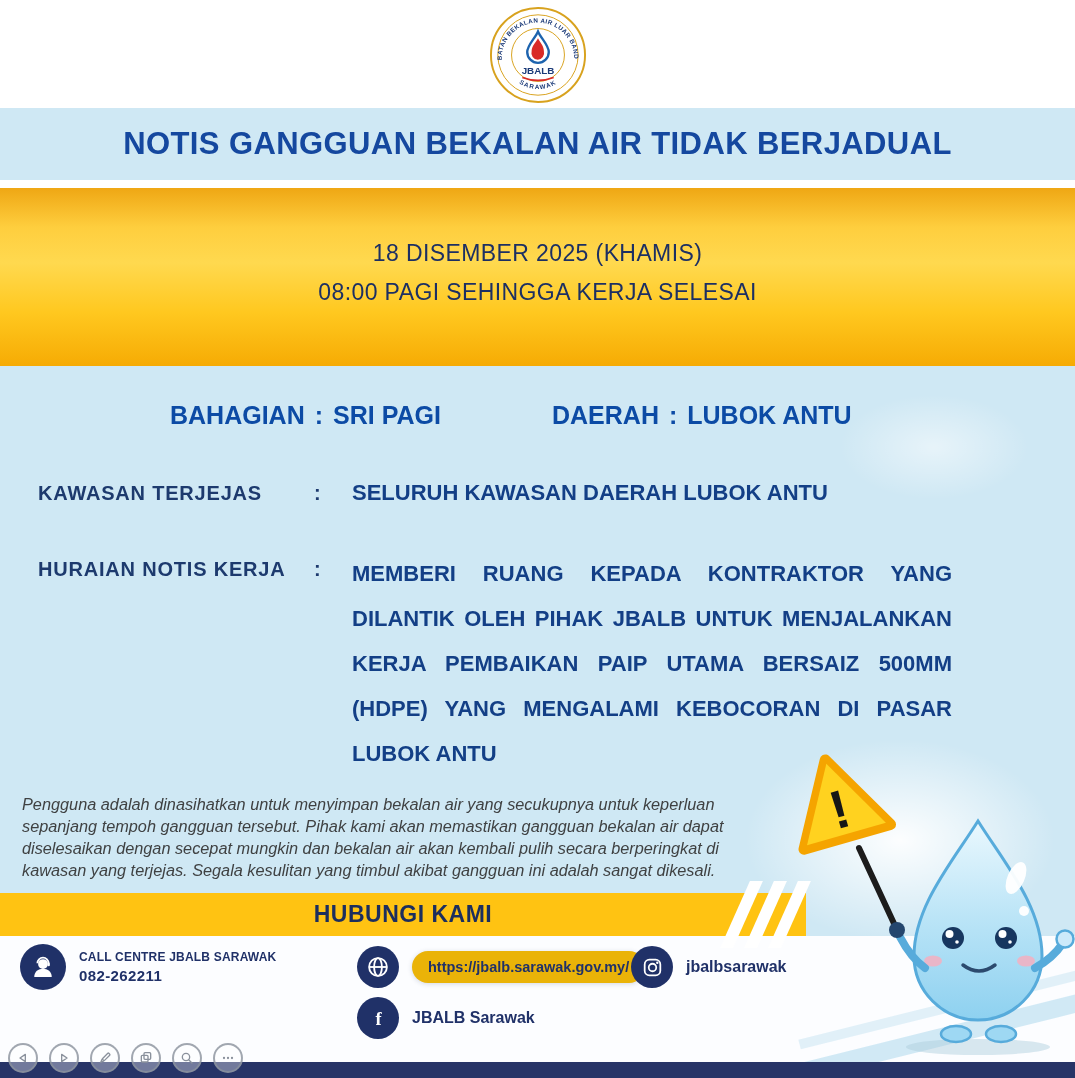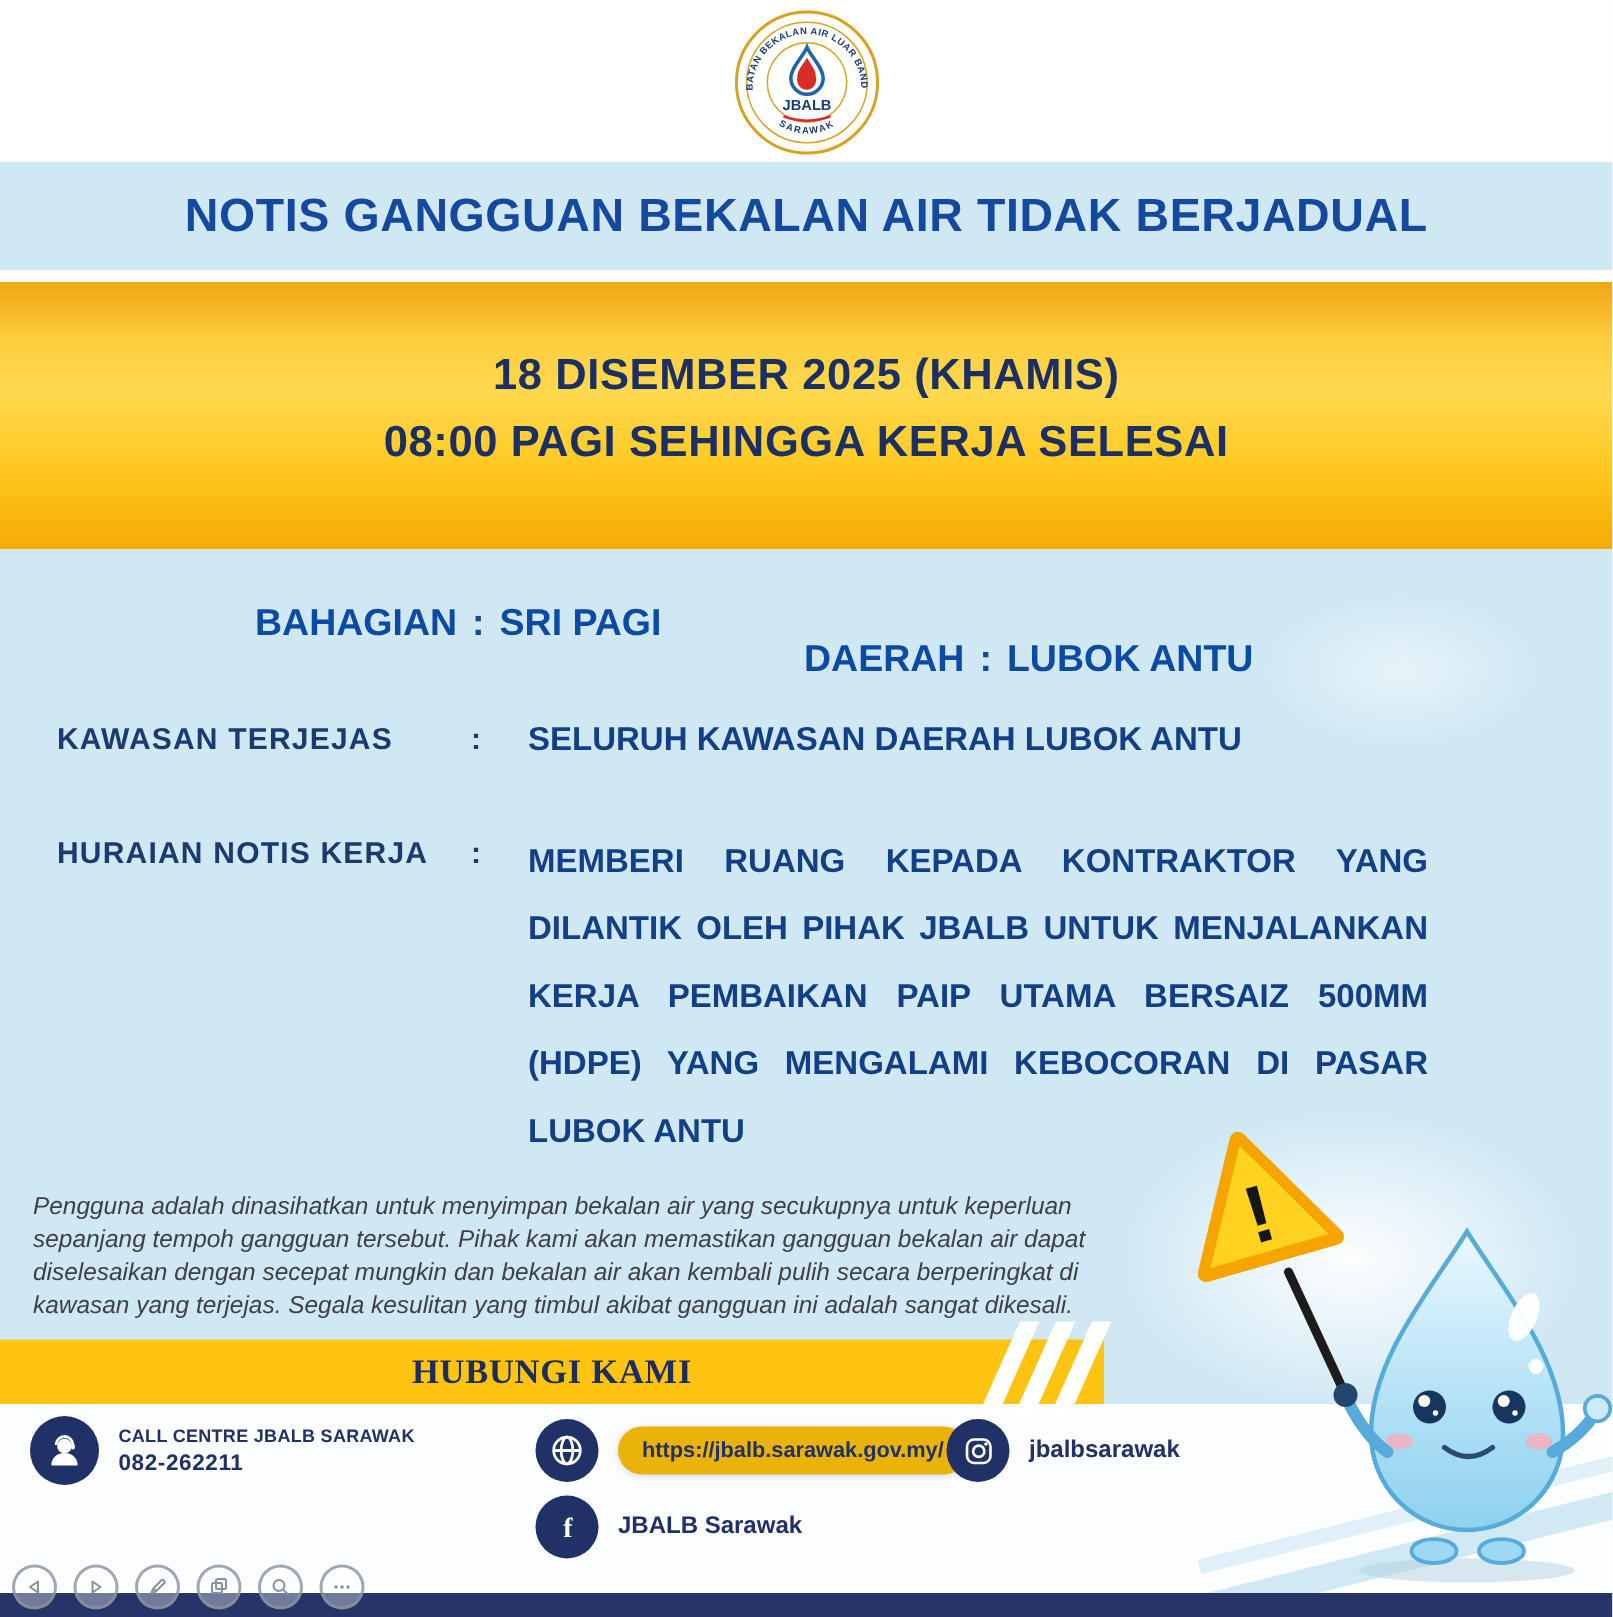--- a/index.html
+++ b/index.html
@@ -11,55 +11,55 @@
   .logo { position:absolute; top:6px; left:50%; transform:translateX(-50%); width:98px; height:98px; z-index:3; }
 
   .title-band { position:absolute; top:108px; left:0; width:100%; height:72px; background:#cfe8f4;
                 display:flex; align-items:center; justify-content:center; z-index:2; }
   .title-band h1 { font-size:31px; font-weight:700; color:#15489f; letter-spacing:.4px; white-space:nowrap; }
 
   .yellow-band { position:absolute; top:188px; left:0; width:100%; height:178px;
                  background:linear-gradient(180deg,#efa714 0%,#fece3e 22%,#ffd94f 42%,#ffc81f 70%,#f6ab04 100%);
                  display:flex; flex-direction:column; align-items:center; justify-content:center; gap:12px;
                  padding-bottom:8px; z-index:2; }
-  .sched { font-size:29px; font-weight:700; color:#1c2f63; letter-spacing:.4px; }
+  .sched { font-size:23px; font-weight:400; color:#1c2f63; letter-spacing:.4px; }
 
   
   .body-blue { position:absolute; top:366px; left:0; width:100%; height:570px; background:#cfe8f4; z-index:1; }
   .white-footer { position:absolute; top:936px; left:0; width:100%; height:126px; background:#fcfdff; z-index:1; }
   .navy-bar { position:absolute; left:0; bottom:0; width:100%; height:16px; background:#273467; z-index:6; }
 
   .splash-a { position:absolute; right:-40px; top:700px; width:430px; height:280px; z-index:4;
               background:radial-gradient(closest-side, rgba(255,255,255,.95), rgba(255,255,255,0) 72%); }
   .splash-b { position:absolute; right:6px; top:372px; width:270px; height:150px; z-index:2;
               background:radial-gradient(closest-side, rgba(255,255,255,.5), rgba(255,255,255,0) 70%); }
   .ribbon { position:absolute; background:#cfe8f4; transform:rotate(-14deg); z-index:4; }
   .ribbon-1 { right:-30px; bottom:34px; width:310px; height:18px; opacity:.95; }
   .ribbon-2 { right:-30px; bottom:66px; width:310px; height:10px; opacity:.6; }
 
   .region { position:absolute; top:401px; display:flex; gap:10px; font-size:25px; font-weight:700;
             color:#0c4ba5; z-index:3; white-space:nowrap; }
   .region-bahagian { left:170px; }
-  .region-daerah   { left:536px;margin-top:24px; }
+  .region-daerah   { left:552px; }
 
   .detail-label { position:absolute; left:38px; font-size:20px; font-weight:700; color:#1d3a6e;
                   letter-spacing:.8px; z-index:3; white-space:nowrap; }
   .detail-sep   { position:absolute; left:314px; font-size:20px; font-weight:700; color:#1d3a6e; z-index:3; }
   .detail-value { position:absolute; left:352px; font-size:22px; font-weight:700; color:#133f86; z-index:3; }
   #row1-label, #row1-sep { top:482px; }
   #row1-value { top:480px; white-space:nowrap; }
   #row2-label, #row2-sep { top:558px; }
   #row2-value { top:551px; width:600px; line-height:45px; text-align:justify; }
 
   .advisory { position:absolute; left:22px; top:793px; width:724px; font-size:16.3px; font-style:italic;
               color:#3f4142; line-height:22px; z-index:3; }
 
   
-  .hubungi-band { position:absolute; top:893px; left:0; width:736px; height:43px; background:#ffc312;
-                  display:flex; align-items:center; justify-content:center; z-index:5;font-family:Liberation Serif, serif; }
+  .hubungi-band { position:absolute; top:893px; left:0; width:806px; height:43px; background:#ffc312;
+                  display:flex; align-items:center; justify-content:center; z-index:5; }
   .hubungi-text { font-size:23px; font-weight:700; color:#1c2e5e; letter-spacing:.5px; }
   .stripes { position:absolute; right:10px; top:-12px; height:67px; display:flex; gap:11px; }
   .stripe { width:13px; height:100%; background:#ffffff; transform:skewX(-24deg); }
 
   .contact-item { position:absolute; display:flex; align-items:center; gap:13px; z-index:5; }
   .contact-circle { border-radius:50%; background:#203168; display:flex; align-items:center;
                     justify-content:center; flex:none; }
   .cc-lg { width:46px; height:46px; }
   .cc-md { width:42px; height:42px; }
   .contact-text { color:#203168; font-weight:700; }

